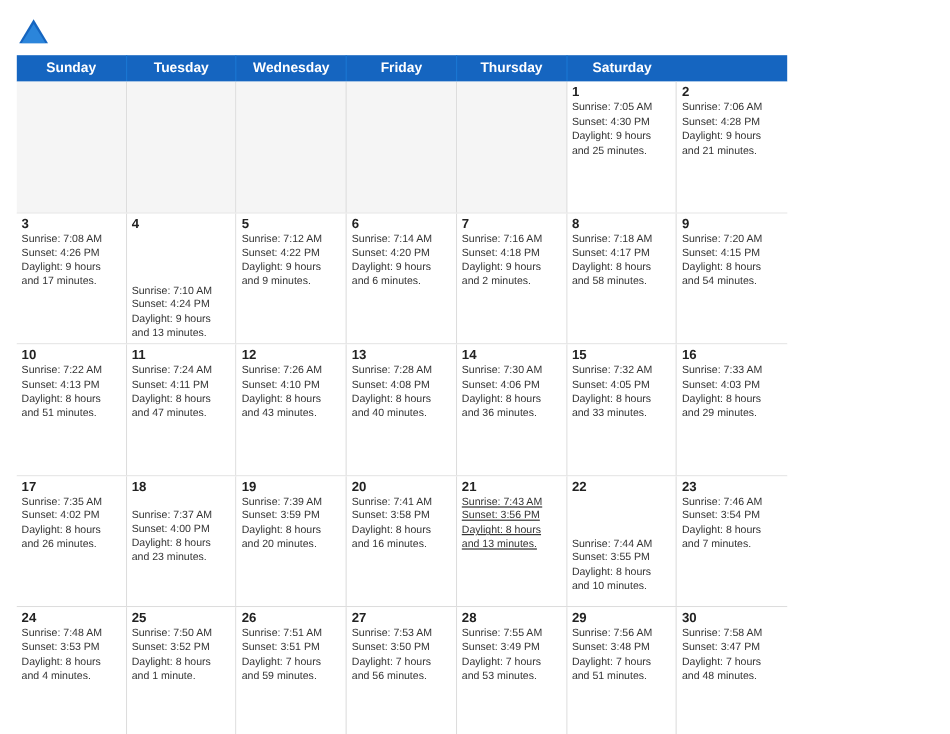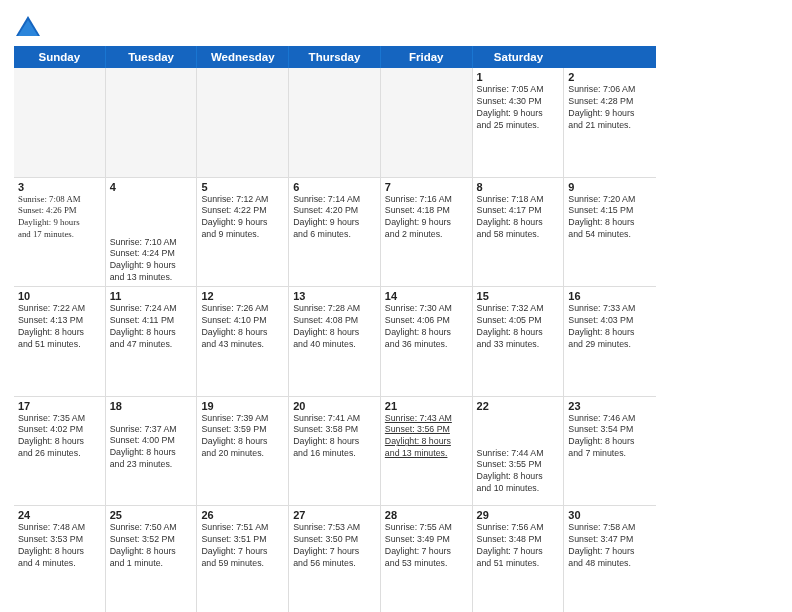--- a/index.html
+++ b/index.html
@@ -135,22 +135,22 @@
       <div class="month-title"></div>
       <div class="location"></div>
     </div>
   </div>
 
   <div class="calendar">
     <div class="cal-header">
     <div>Sunday</div>
         <div>Tuesday</div>
         <div>Wednesday</div>
+        <div>Friday</div>
         <div>Thursday</div>
-        <div>Friday</div>
         <div>Saturday</div>
       </div>
     <div class="cal-body">
     <div class="cal-row">
           <div class="cal-cell empty"></div>
           <div class="cal-cell empty"></div>
           <div class="cal-cell empty"></div>
           <div class="cal-cell empty"></div>
           <div class="cal-cell empty"></div>
           <div class="cal-cell">
@@ -164,21 +164,21 @@
             <span class="day-number">2</span>
             <div class="cell-info" style="white-space: pre-line;">Sunrise: 7:06 AM
 Sunset: 4:28 PM
 Daylight: 9 hours
 and 21 minutes.</div>
           </div>
         </div>
         <div class="cal-row">
           <div class="cal-cell">
             <span class="day-number">3</span>
-            <div class="cell-info" style="white-space: pre-line; font-family: Liberation Serif, serif;">Sunrise: 7:08 AM
+            <div class="cell-info" style="white-space: pre-line;">Sunrise: 7:08 AM
 Sunset: 4:26 PM
 Daylight: 9 hours
 and 17 minutes.</div>
           </div>
           <div class="cal-cell">
             <span class="day-number">4</span>
             <div class="cell-info" style="white-space: pre-line; margin-top: 44px;">Sunrise: 7:10 AM
 Sunset: 4:24 PM
 Daylight: 9 hours
 and 13 minutes.</div>

